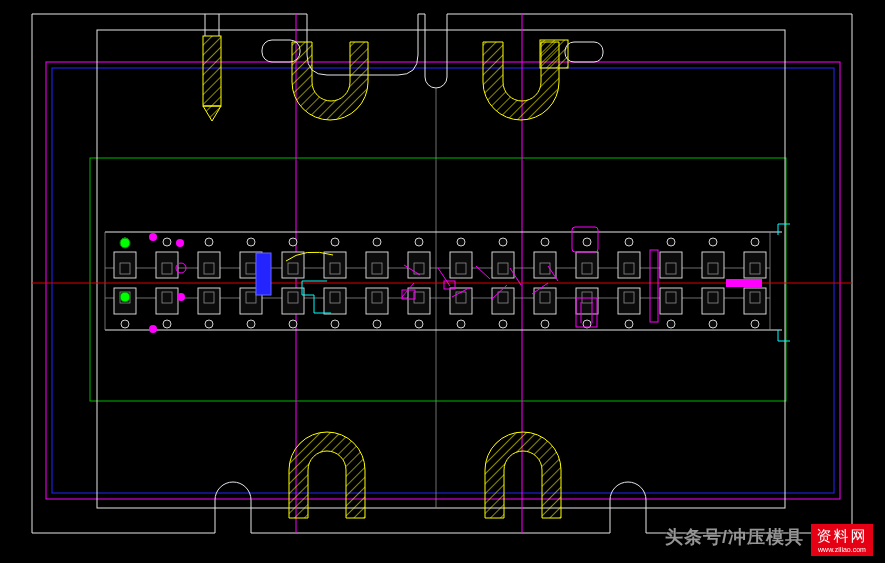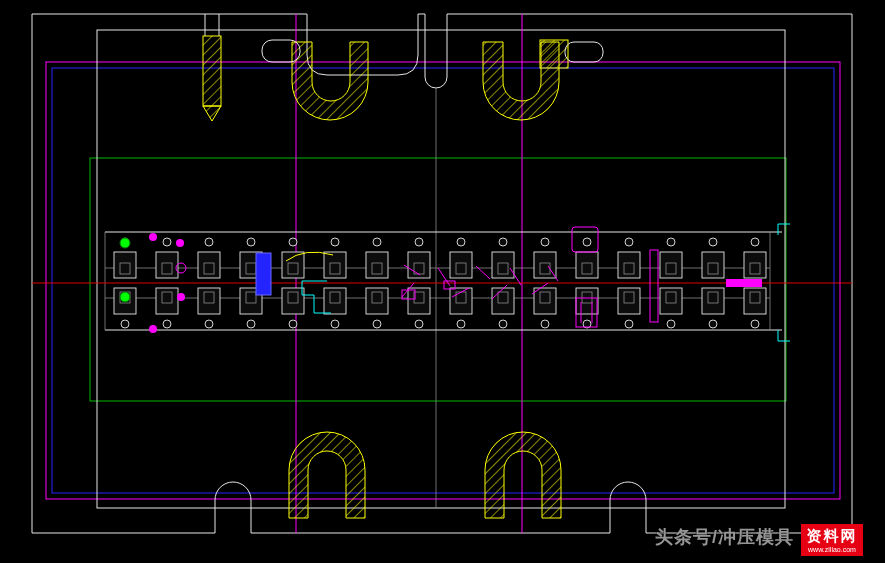--- a/index.html
+++ b/index.html
@@ -17,27 +17,27 @@
   .s-green{stroke:var(--plate_green);}
   .s-red{stroke:var(--red);}
   .s-blue{stroke:var(--blue);}
   .f-magenta{fill:var(--magenta);}
   .f-hatch{fill:url(#hatch);}
   .hatch-line{stroke:var(--yellow);stroke-width:1.1;}
   .station-shape{stroke:var(--line);fill:#0c0c0c;stroke-width:.9;}
   .station-inner{stroke:var(--dim);fill:none;stroke-width:.8;}
 
   
-  .watermark{position:absolute;right:22px;bottom:7px;display:flex;align-items:flex-end;gap:7px;}
+  .watermark{position:absolute;right:12px;bottom:7px;display:flex;align-items:flex-end;gap:7px;}
   .wm-text{color:var(--wm_text);font-size:18px;font-weight:bold;letter-spacing:1px;
            margin-bottom:7px;text-shadow:0 0 2px #000;}
   .wm-logo{width:56px;background:var(--wm_logo_bg);color:var(--wm_logo_text);
            display:flex;flex-direction:column;align-items:center;justify-content:center;
            padding:4px 3px 3px 3px;line-height:1.05;}
-  .wm-logo-title{font-size:15px;font-weight:bold;letter-spacing:2px;white-space:nowrap;}
+  .wm-logo-title{font-size:15px;font-weight:normal;letter-spacing:2px;white-space:nowrap;}
   .wm-logo-sub{font-size:7px;letter-spacing:0;margin-top:2px;white-space:nowrap;}
 </style>
 </head>
 <body>
 
 <div class="screen">
 
 <svg viewBox="0 0 885 563" width="885" height="563">
   <defs>
     <pattern id="hatch" width="7" height="7" patternUnits="userSpaceOnUse" patternTransform="rotate(45)">

